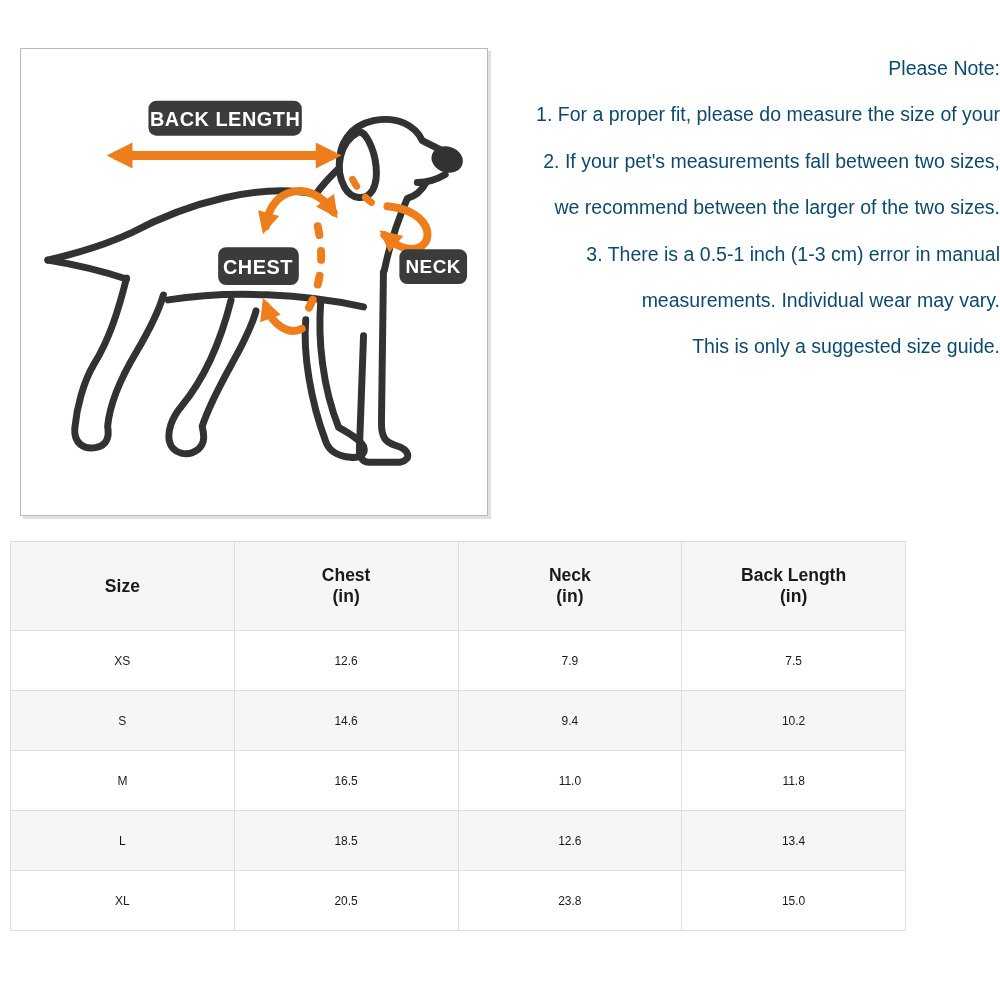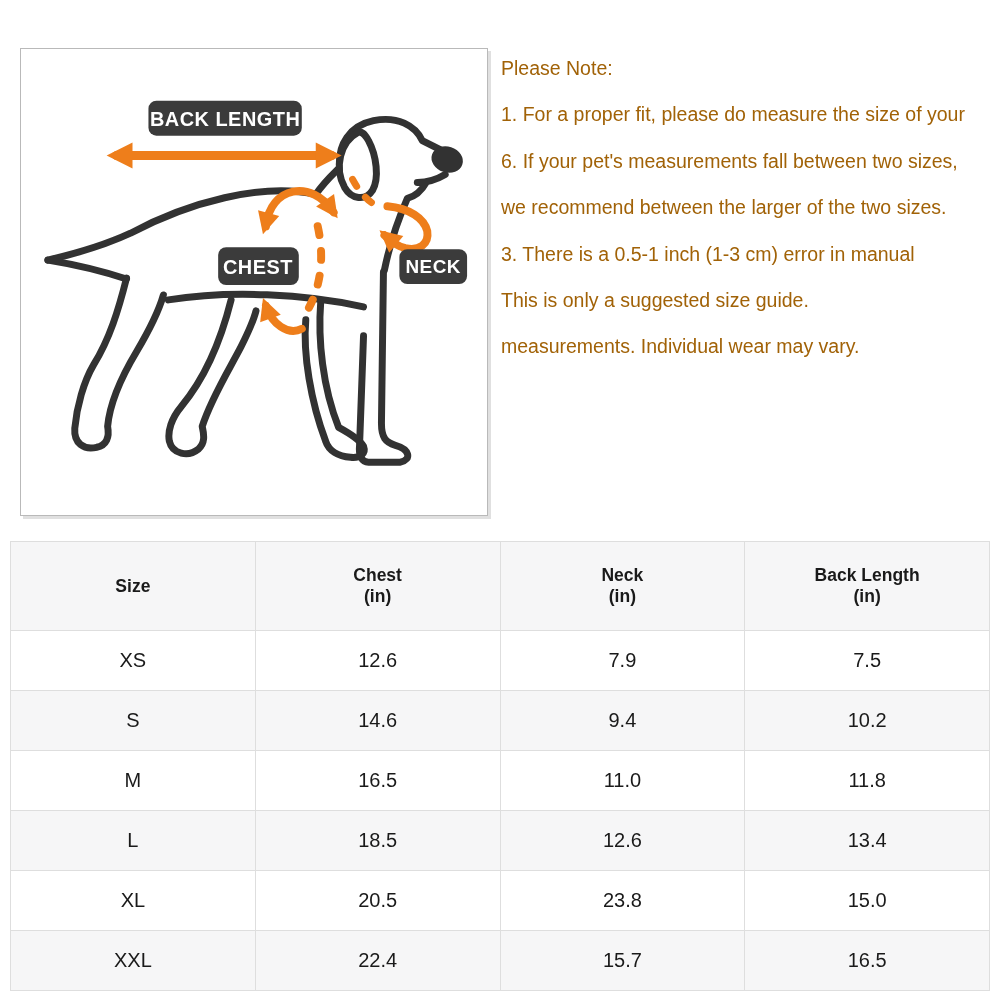--- a/index.html
+++ b/index.html
@@ -28,38 +28,38 @@
   .o-dash2 { stroke-width:7; stroke-dasharray:8 14; }
   .arrowhead { fill:#EE7E1B; stroke:none; }
   .tag-text {
     fill:#ffffff; font-family:"Liberation Sans", sans-serif;
     font-weight:bold; text-anchor:middle; letter-spacing:0.5px;
   }
 
   
   .note-panel { position:absolute; left:501px; top:45px; width:499px; }
   .note-line {
-    font-size:19.5px; line-height:46.4px; color:#a16207; white-space:nowrap;
+    font-size:19.5px; line-height:46.4px; color:#0c4a6e; white-space:nowrap;text-align:right;
   }
 
   
   .size-table {
-    position:absolute; left:10px; top:541px; width:980px;
+    position:absolute; left:10px; top:541px; width:896px;
     border-collapse:collapse; table-layout:fixed;
   }
   .size-table th, .size-table td {
     border:1px solid #dedede; text-align:center; vertical-align:middle;
     color:#1a1a1a; padding:0;
   }
   .size-table thead th {
     height:88px; background:#f6f6f7; font-size:17.5px; font-weight:bold;
     line-height:1.2;
   }
   .size-table thead th .unit { display:block; font-weight:bold; }
-  .size-table tbody td { height:59px; font-size:20px; font-weight:normal; background:#ffffff; }
+  .size-table tbody td { height:59px; font-size:12px; font-weight:normal; background:#ffffff; }
   .size-table tbody tr:nth-child(even) td { background:#f6f6f7; }
 </style>
 </head>
 <body>
 
 <div class="diagram-box">
   <svg viewBox="0 0 468 468">
 
     <g>
       <path class="dog" d="M 27,212 C 70,202 95,192 110,185 C 168,154 242,134 296,146 C 305,133 313,126 320,119 C 318,96 330,77 354,72 C 378,67 396,77 403,92 C 409,95 415,98 421,101"></path>
@@ -106,25 +106,25 @@
     <g>
       <rect x="380" y="201" width="68" height="35" rx="8" fill="#3B3B3B"></rect>
       <text class="tag-text" x="414" y="225" font-size="19">NECK</text>
     </g>
   </svg>
 </div>
 
 <div class="note-panel">
   <div class="note-line">Please Note:</div>
   <div class="note-line">1. For a proper fit, please do measure the size of your</div>
-  <div class="note-line">6. If your pet's measurements fall between two sizes,</div>
+  <div class="note-line">2. If your pet's measurements fall between two sizes,</div>
   <div class="note-line">we recommend between the larger of the two sizes.</div>
   <div class="note-line">3. There is a 0.5-1 inch (1-3 cm) error in manual</div>
+  <div class="note-line">measurements. Individual wear may vary.</div>
   <div class="note-line">This is only a suggested size guide.</div>
-  <div class="note-line">measurements. Individual wear may vary.</div>
 </div>
 
 <table class="size-table">
   <thead>
     <tr>
       <th>
         <span>Size</span>
         <span class="unit"></span>
       </th>
       <th>
@@ -165,20 +165,14 @@
       <td>18.5</td>
       <td>12.6</td>
       <td>13.4</td>
     </tr>
     <tr>
       <td>XL</td>
       <td>20.5</td>
       <td>23.8</td>
       <td>15.0</td>
     </tr>
-    <tr>
-      <td>XXL</td>
-      <td>22.4</td>
-      <td>15.7</td>
-      <td>16.5</td>
-    </tr>
   </tbody>
 </table>
 
 </body></html>

